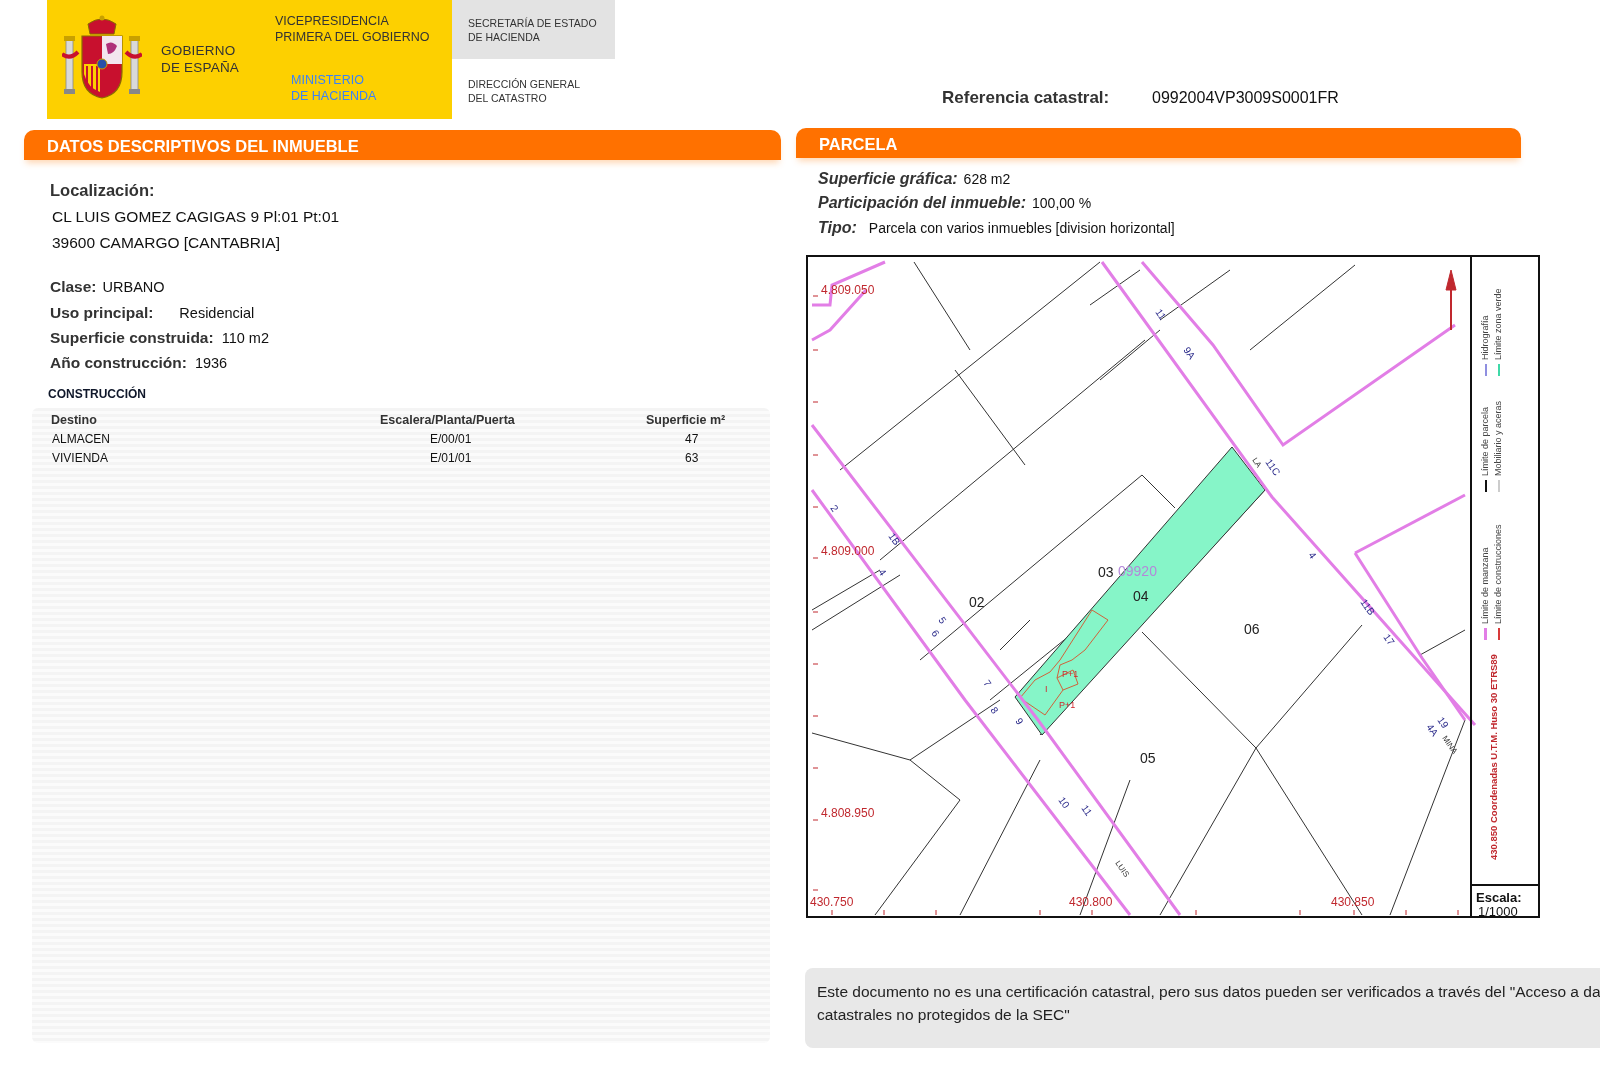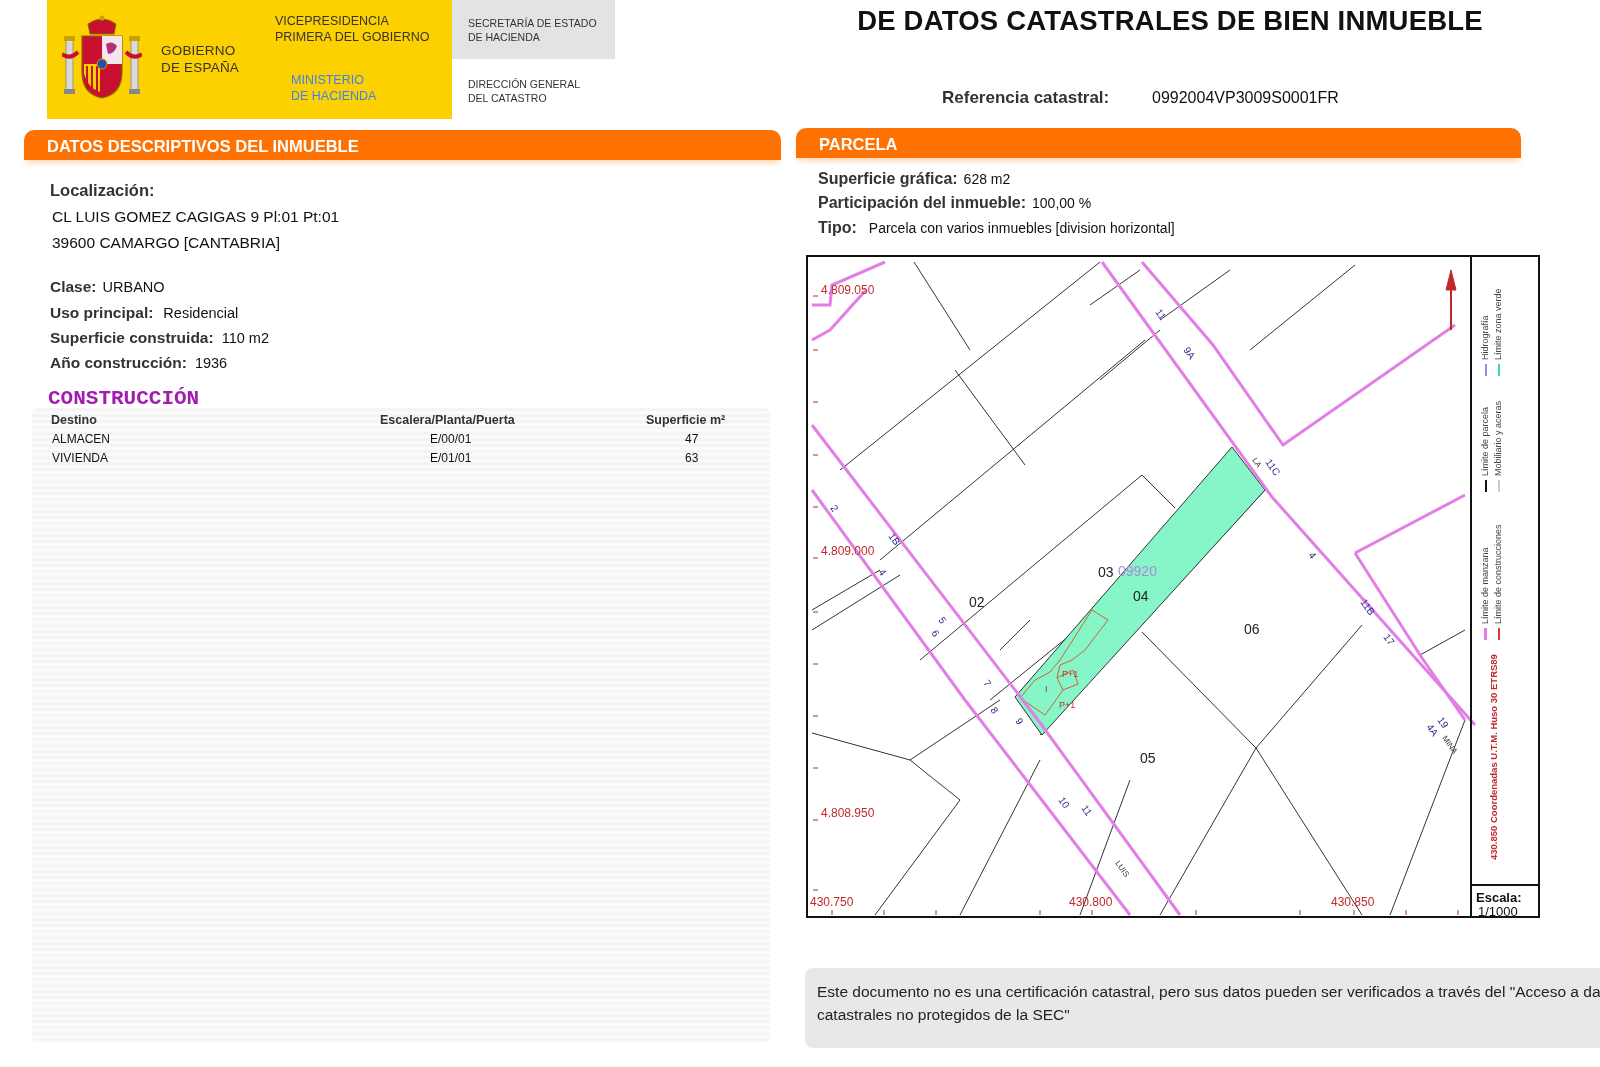--- a/index.html
+++ b/index.html
@@ -27,29 +27,29 @@
   .bar-right { left: 796px; top: 128px; width: 725px; }
 
   .lbl { font-weight: bold; color: #333; font-size: 15.5px; }
   .val { font-size: 14.5px; color: #111; margin-left: 6px; }
   .row { position: absolute; white-space: nowrap; }
 
   .loc-label { left: 50px; top: 181px; font-size: 16.5px; font-weight: bold; color: #333; }
   .addr1 { left: 52px; top: 208px; font-size: 15.5px; color: #111; }
   .addr2 { left: 52px; top: 234px; font-size: 15.5px; color: #111; }
 
-  .constr-title { left: 48px; top: 387px; font-size: 21px; font-weight: bold; color: #a21caf; font-family: Liberation Mono, monospace; }
+  .constr-title { left: 48px; top: 387px; font-size: 12px; font-weight: bold; color: #0f172a; }
   .constr-table { left: 32px; top: 408px; width: 738px; height: 635px; border-radius: 6px;
     background: repeating-linear-gradient(to bottom, #f4f4f4 0px, #f4f4f4 3px, #fbfbfb 3px, #fbfbfb 6px); }
   .th { position: absolute; top: 5px; font-size: 12.5px; font-weight: bold; color: #333; }
   .td { position: absolute; font-size: 12px; color: #111; }
 
   
   .p-row { position: absolute; white-space: nowrap; }
-  .p-lbl { font-weight: bold; color: #333; font-size: 16px; }
+  .p-lbl { font-weight: bold; color: #333; font-size: 16px; font-style: italic; }
   .p-val { font-size: 14px; color: #111; margin-left: 6px; }
 
   
   .map-frame { left: 806px; top: 255px; width: 734px; height: 663px; border: 2px solid #111; box-sizing: border-box; background: #fff; overflow: hidden; }
   .legend-col { left: 1470px; top: 255px; width: 2px; height: 663px; background: #111; }
   .scale-box { left: 1472px; top: 884px; width: 68px; height: 34px; border-top: 2px solid #111; box-sizing: border-box; }
   .scale-lbl { left: 1476px; top: 891px; font-size: 13px; font-weight: bold; color: #111; line-height: 14px; }
   .scale-val { left: 1478px; top: 905px; font-size: 13px; color: #111; line-height: 14px; }
 
   .legend-vert { position: absolute; transform-origin: left top; transform: rotate(-90deg); white-space: nowrap; font-size: 9px; color: #444; }
@@ -102,36 +102,35 @@
 <div class="abs sec-text">
   <div>SECRETARÍA DE ESTADO</div>
   <div>DE HACIENDA</div>
 </div>
 <div class="abs dir-text">
   <div>DIRECCIÓN GENERAL</div>
   <div>DEL CATASTRO</div>
 </div>
 
 <div class="abs title">
-  <div>DE DATOS CATASTRALES DE BIEN INMUEBLE</div>
 </div>
 <div class="abs ref-label">Referencia catastral:</div>
 <div class="abs ref-value">0992004VP3009S0001FR</div>
 
 <div class="abs section-bar bar-left">DATOS DESCRIPTIVOS DEL INMUEBLE</div>
 
 <div class="abs loc-label">Localización:</div>
 <div class="abs addr1">CL LUIS GOMEZ CAGIGAS 9 Pl:01 Pt:01</div>
 <div class="abs addr2">39600 CAMARGO [CANTABRIA]</div>
 
 <div class="row" style="left:50px; top:278px;">
   <span class="lbl">Clase:</span><span class="val">URBANO</span>
 </div>
 <div class="row" style="left:50px; top:304px;">
-  <span class="lbl">Uso principal:</span><span class="val" style="margin-left:10px">Residencial</span>
+  <span class="lbl">Uso principal:</span><span class="val" style="margin-left:26px">Residencial</span>
 </div>
 <div class="row" style="left:50px; top:329px;">
   <span class="lbl">Superficie construida:</span><span class="val" style="margin-left:8px">110 m2</span>
 </div>
 <div class="row" style="left:50px; top:354px;">
   <span class="lbl">Año construcción:</span><span class="val" style="margin-left:8px">1936</span>
 </div>
 
 <div class="abs constr-title">CONSTRUCCIÓN</div>
 <div class="abs constr-table">

